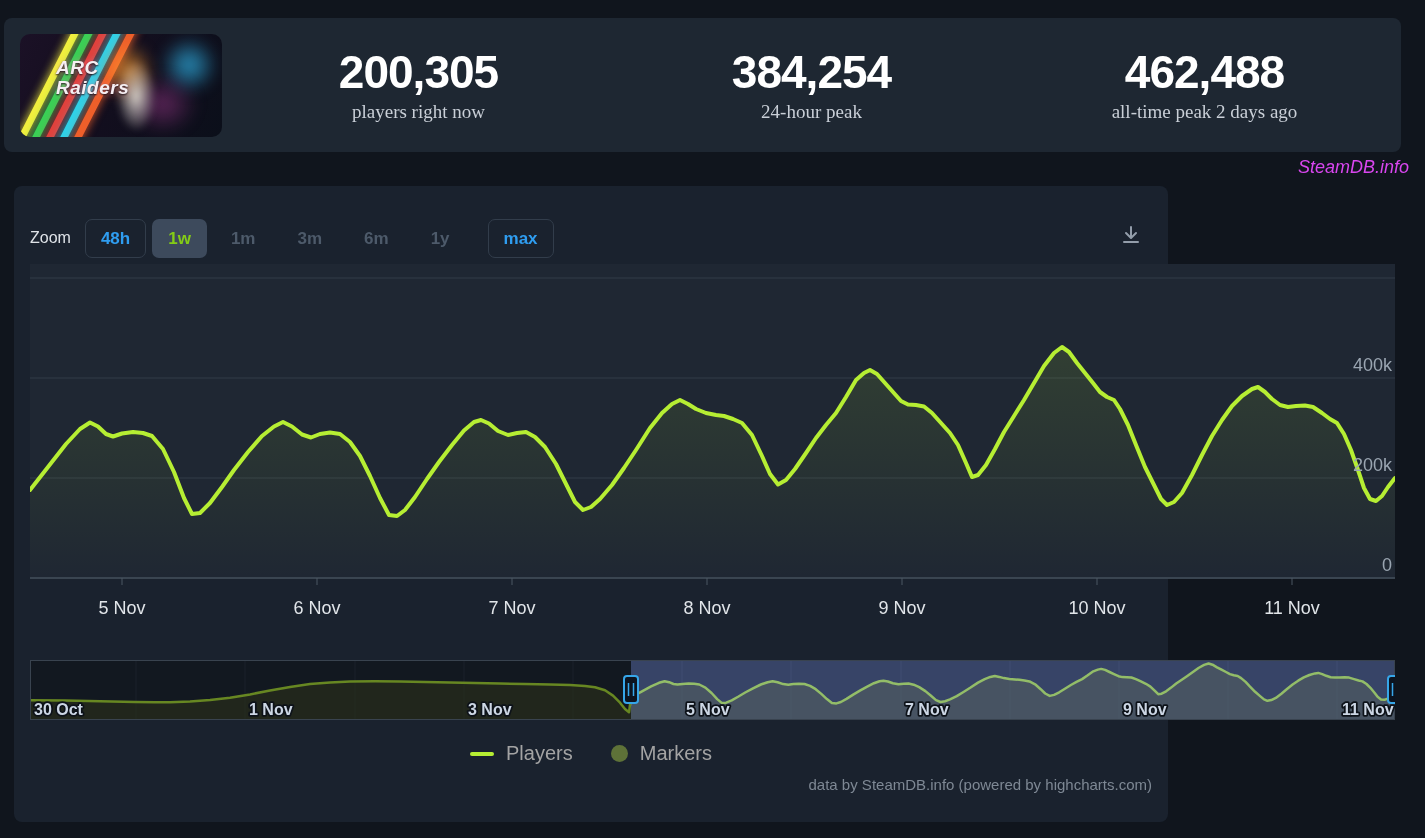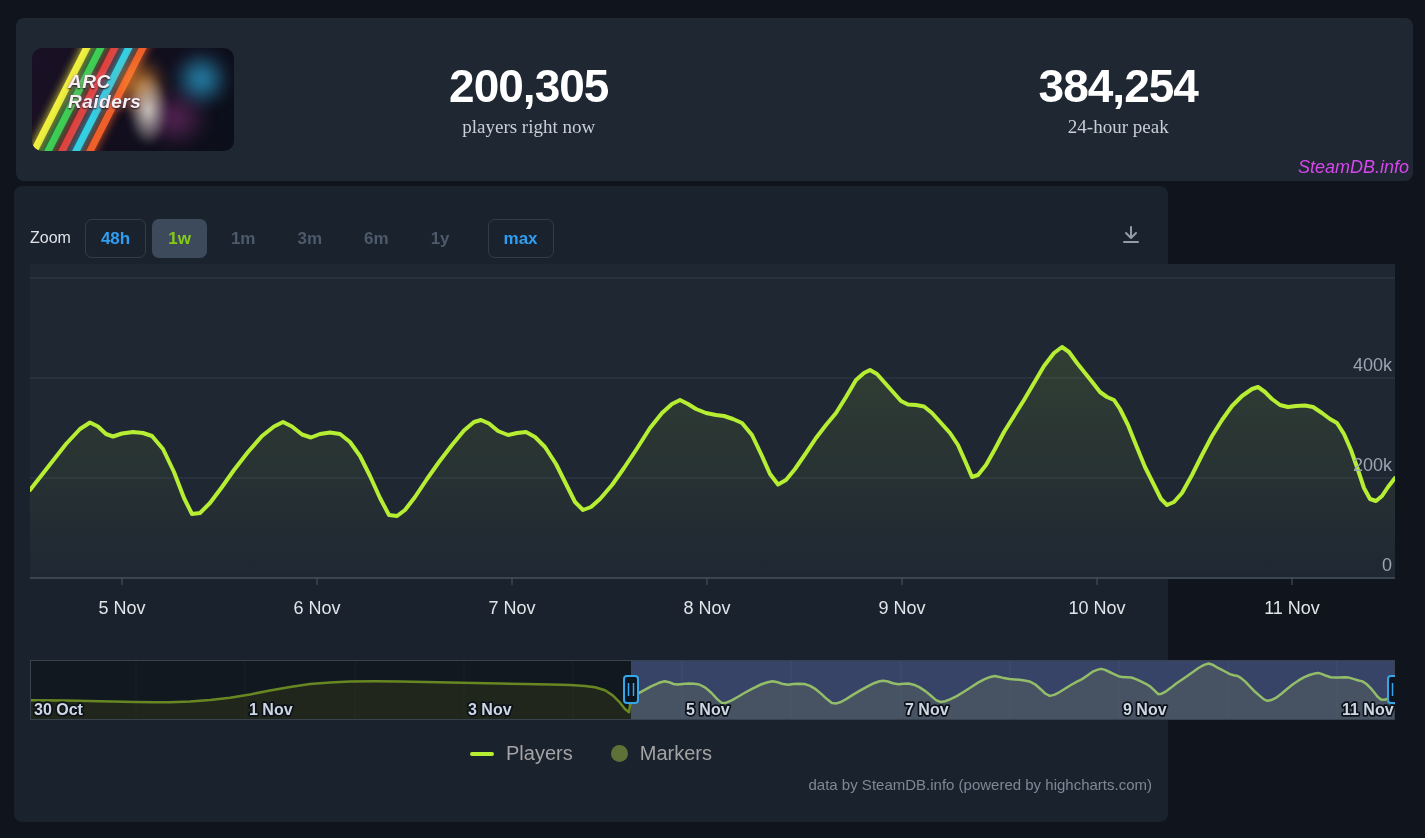--- a/index.html
+++ b/index.html
@@ -1,19 +1,19 @@
 <!DOCTYPE html>
 <html><head>
 <meta charset="utf-8">
 <style>
   html,body{margin:0;padding:0;background:#10151d;font-family:"Liberation Sans",sans-serif;}
   #page{position:relative;width:1425px;height:838px;background:#10151d;overflow:hidden;}
 
   
-  .header-card{position:absolute;left:16px;top:18px;width:1397px;height:163px;
+  .header-card{position:absolute;left:4px;top:18px;width:1397px;height:134px;
     background:#1e2732;border-radius:8px;display:flex;align-items:center;}
   .banner{position:relative;width:202px;height:103px;margin-left:16px;border-radius:10px;overflow:hidden;
     background:linear-gradient(115deg,#1b1126 0%,#140e1f 38%,#0b0f1a 100%);flex:0 0 auto;}
   .stripe{position:absolute;top:-30px;width:7px;height:190px;transform:rotate(27deg);border-radius:3px;}
   .s1{left:18px;background:#f2ef3e;box-shadow:0 0 10px #f2ef3e;}
   .s2{left:32px;background:#39d156;box-shadow:0 0 10px #39d156;}
   .s3{left:46px;background:#e2413c;box-shadow:0 0 10px #e2413c;}
   .s4{left:60px;background:#2fd2e9;box-shadow:0 0 10px #2fd2e9;}
   .s5{left:74px;background:#ee5f2a;box-shadow:0 0 10px #ee5f2a;}
   .blob{position:absolute;border-radius:50%;filter:blur(7px);}
@@ -83,20 +83,24 @@
     </div>
     <div class="stats">
       <div class="stat">
         <div class="stat-value">200,305</div>
         <div class="stat-label">players right now</div>
       </div>
       <div class="stat">
         <div class="stat-value">384,254</div>
         <div class="stat-label">24-hour peak</div>
       </div>
+      <div class="stat">
+        <div class="stat-value">462,488</div>
+        <div class="stat-label">all-time peak 2 days ago</div>
+      </div>
     </div>
   </div>
 
   <div class="attribution">SteamDB.info</div>
 
   <div class="chart-card">
     <div class="toolbar">
       <span class="zoom-label">Zoom</span>
       <span id="zoom-buttons"><button class="zbtn outline">48h</button><button class="zbtn selected">1w</button><button class="zbtn ghost">1m</button><button class="zbtn ghost">3m</button><button class="zbtn ghost">6m</button><button class="zbtn ghost">1y</button><button class="zbtn outline max">max</button></span>
     </div>

